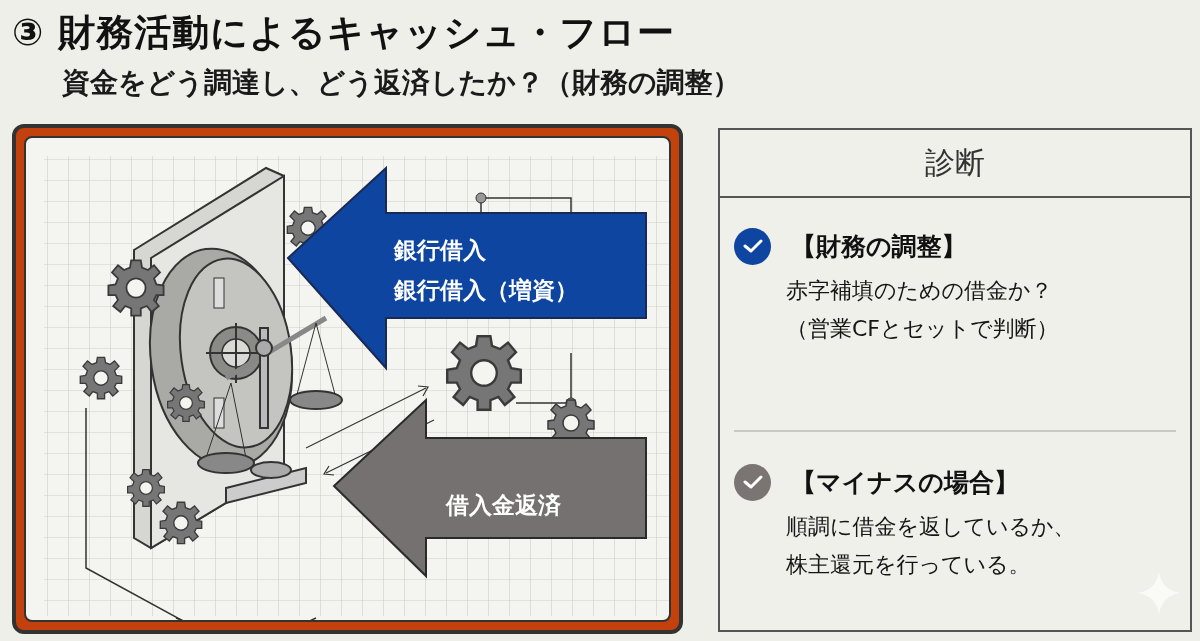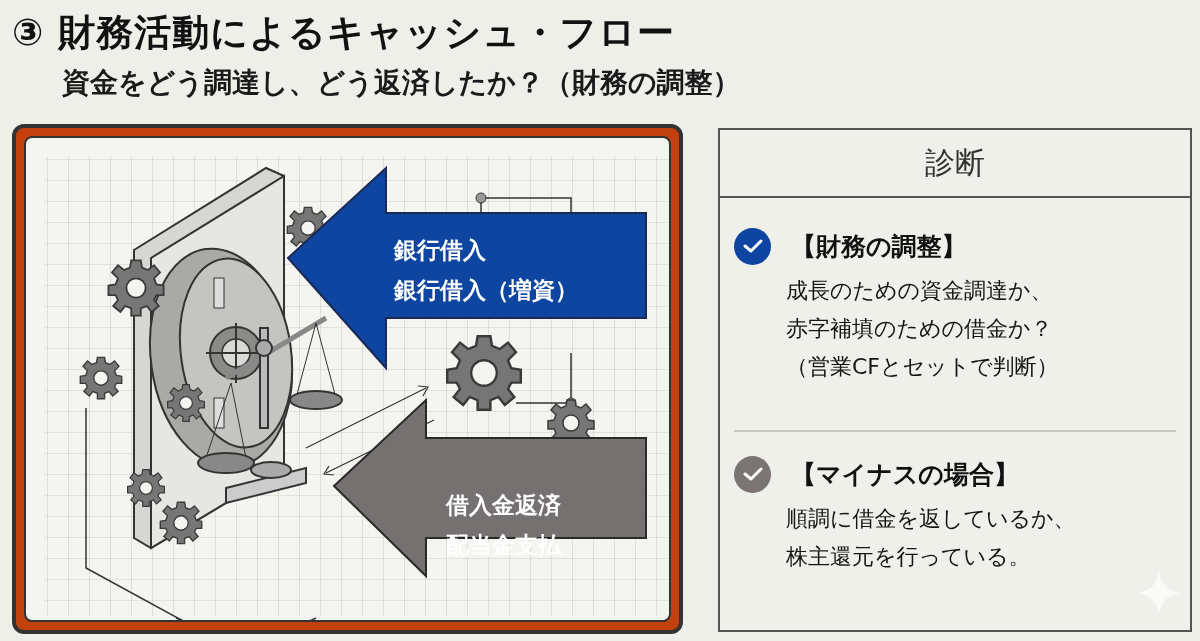--- a/index.html
+++ b/index.html
@@ -132,47 +132,45 @@
       <polygon points="262,120 360,30 360,75 620,75 620,180 360,180 360,230" fill="#0d45a0" stroke="#1a2a55" stroke-width="2"></polygon>
 
       <polygon points="308,348 400,262 400,300 620,300 620,400 400,400 400,438" fill="#757171" stroke="#2a2a2a" stroke-width="2"></polygon>
     </svg>
     <div class="arrow-text" style="left:368px; top:92px;">
       <div>銀行借入</div>
       <div>銀行借入（増資）</div>
     </div>
     <div class="arrow-text" style="left:420px; top:312px;margin-top:35px;">
       <div>借入金返済</div>
-      <div>配当金支払</div>
     </div>
   </div>
 </div>
 
 <div class="diag">
   <div class="diag-header">診断</div>
 
   <div class="case" style="top:96px;">
     <div class="case-head">
       <span class="check" style="background:#0d45a0;">
         <svg width="20" height="16" viewBox="0 0 20 16">
             <polyline points="2,8 8,13 18,3" fill="none" stroke="#fff" stroke-width="3" stroke-linecap="round" stroke-linejoin="round"></polyline>
           </svg>
       </span>
       <span class="case-title">【財務の調整】</span>
     </div>
     <div class="case-body">
-      <div>成長のための資金調達か、</div>
       <div>赤字補填のための借金か？</div>
       <div>（営業CFとセットで判断）</div>
     </div>
   </div>
 
   <div class="divider"></div>
 
-  <div class="case" style="top:324px;">
+  <div class="case" style="top:332px;">
     <div class="case-head">
       <span class="check" style="background:#7a7573;">
         <svg width="20" height="16" viewBox="0 0 20 16">
             <polyline points="2,8 8,13 18,3" fill="none" stroke="#fff" stroke-width="3" stroke-linecap="round" stroke-linejoin="round"></polyline>
           </svg>
       </span>
       <span class="case-title">【マイナスの場合】</span>
     </div>
     <div class="case-body">
       <div>順調に借金を返しているか、</div>

